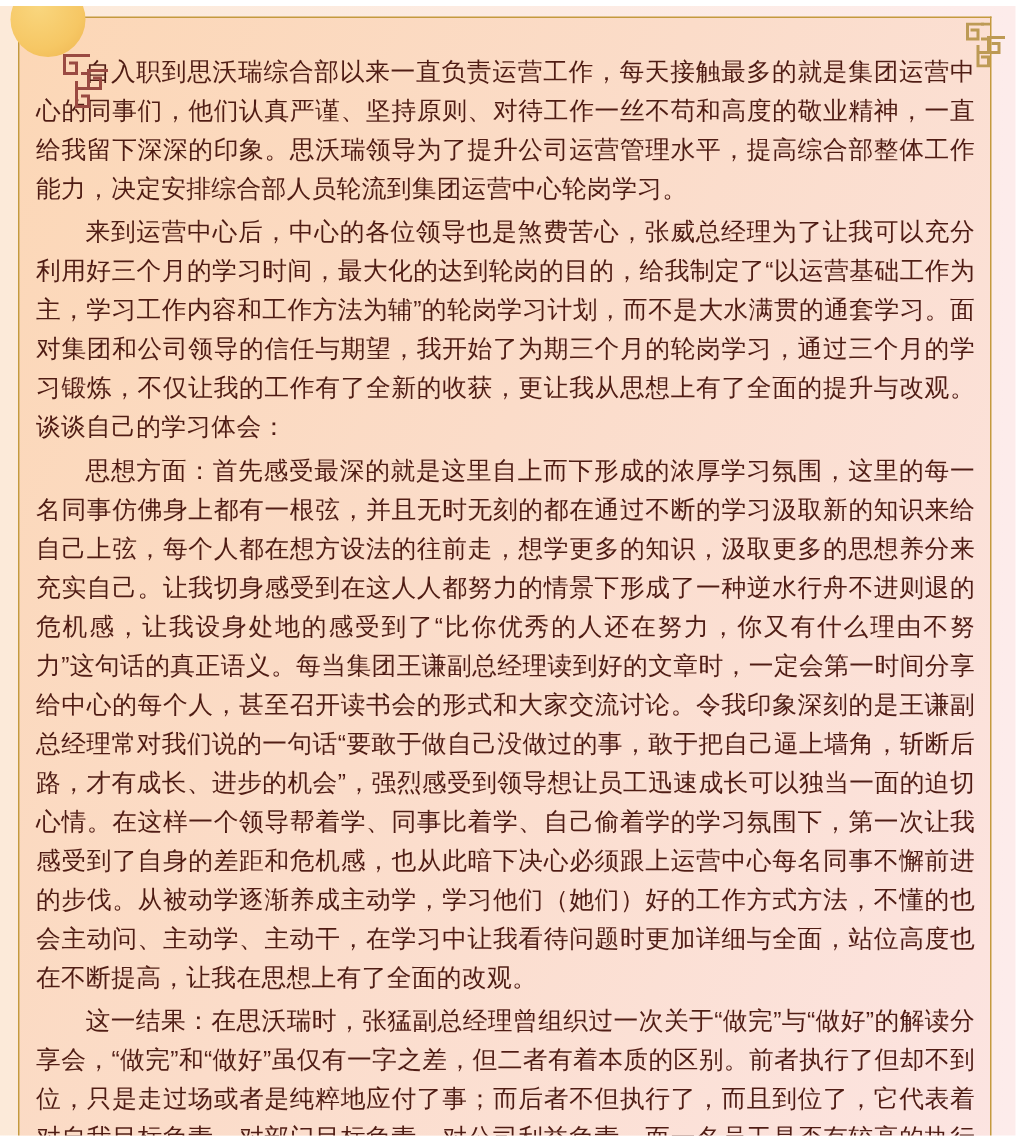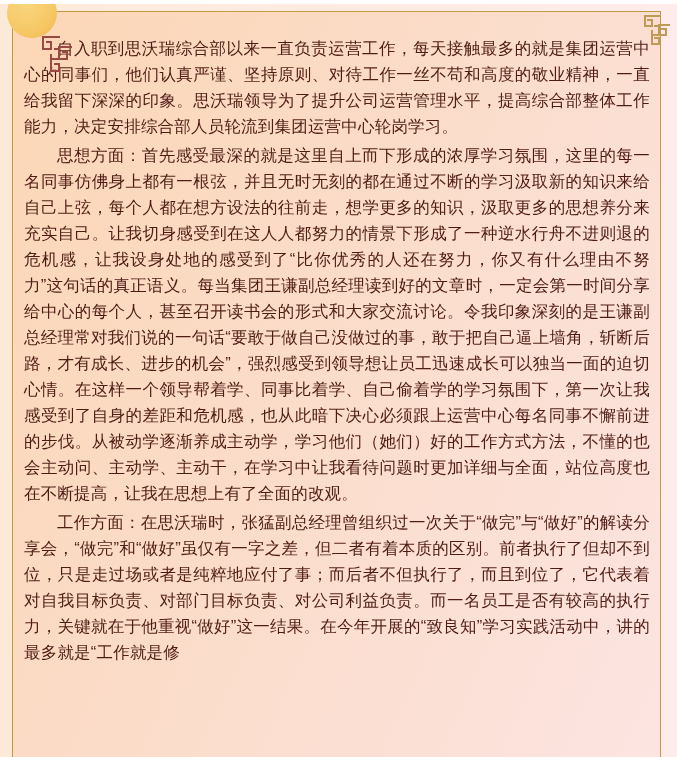--- a/index.html
+++ b/index.html
@@ -80,22 +80,23 @@
   }
 </style>
 </head>
 <body>
 
 <div class="page">
 
   <div class="content-box">
     <div class="article">
       <p><span>自入职到思沃瑞综合部以来一直负责运营工作，每天接触最多的就是集团运营中心的同事们，他们认真严谨、坚持原则、对待工作一丝不苟和高度的敬业精神，一直给我留下深深的印象。思沃瑞领导为了提升公司运营管理水平，提高综合部整体工作能力，决定安排综合部人员轮流到集团运营中心轮岗学习。</span></p>
+      <p><span>来到运营中心后，中心的各位领导也是煞费苦心，张威总经理为了让我可以充分利用好三个月的学习时间，最大化的达到轮岗的目的，给我制定了“以运营基础工作为主，学习工作内容和工作方法为辅”的轮岗学习计划，而不是大水满贯的通套学习。面对集团和公司领导的信任与期望，我开始了为期三个月的轮岗学习，通过三个月的学习锻炼，不仅让我的工作有了全新的收获，更让我从思想上有了全面的提升与改观。谈谈自己的学习体会：</span></p>
       <p><b class="lead">思想方面：</b><span>首先感受最深的就是这里自上而下形成的浓厚学习氛围，这里的每一名同事仿佛身上都有一根弦，并且无时无刻的都在通过不断的学习汲取新的知识来给自己上弦，每个人都在想方设法的往前走，想学更多的知识，汲取更多的思想养分来充实自己。让我切身感受到在这人人都努力的情景下形成了一种逆水行舟不进则退的危机感，让我设身处地的感受到了“比你优秀的人还在努力，你又有什么理由不努力”这句话的真正语义。每当集团王谦副总经理读到好的文章时，一定会第一时间分享给中心的每个人，甚至召开读书会的形式和大家交流讨论。令我印象深刻的是王谦副总经理常对我们说的一句话“要敢于做自己没做过的事，敢于把自己逼上墙角，斩断后路，才有成长、进步的机会”，强烈感受到领导想让员工迅速成长可以独当一面的迫切心情。在这样一个领导帮着学、同事比着学、自己偷着学的学习氛围下，第一次让我感受到了自身的差距和危机感，也从此暗下决心必须跟上运营中心每名同事不懈前进的步伐。从被动学逐渐养成主动学，学习他们（她们）好的工作方式方法，不懂的也会主动问、主动学、主动干，在学习中让我看待问题时更加详细与全面，站位高度也在不断提高，让我在思想上有了全面的改观。</span></p>
-      <p><b class="lead">工作方面：</b><span>在思沃瑞时，张猛副总经理曾组织过一次关于“做完”与“做好”的解读分享会，“做完”和“做好”虽仅有一字之差，但二者有着本质的区别。前者执行了但却不到位，只是走过场或者是纯粹地应付了事；而后者不但执行了，而且到位了，它代表着对自我目标负责、对部门目标负责、对公司利益负责。而一名员工是否有较高的执行力，关键就在于他重视“做好”这一结果。在今年开展的“致良知”学习实践活动中，讲的最多就是“工作就是修</span></p>
+      <p><b class="lead">这一结果：</b><span>在思沃瑞时，张猛副总经理曾组织过一次关于“做完”与“做好”的解读分享会，“做完”和“做好”虽仅有一字之差，但二者有着本质的区别。前者执行了但却不到位，只是走过场或者是纯粹地应付了事；而后者不但执行了，而且到位了，它代表着对自我目标负责、对部门目标负责、对公司利益负责。而一名员工是否有较高的执行力，关键就在于他重视“做好”这一结果。在今年开展的“致良知”学习实践活动中，讲的最多就是“工作就是修</span></p>
     </div>
   </div>
 
   <div class="gold-circle"></div>
 
   <svg class="lattice lattice-left" width="30" height="36" viewBox="0 0 30 36" xmlns="http://www.w3.org/2000/svg">
     <path d="M13 1 H1 V13 H9 V6 H5"></path>
     <path d="M13 1 H17 M13 13 H17"></path>
     <path d="M29 11 H17 V23 H25 V16 H21"></path>
     <path d="M9 23 V19 M17 23 H9 V35 H17 V28 H13"></path>

